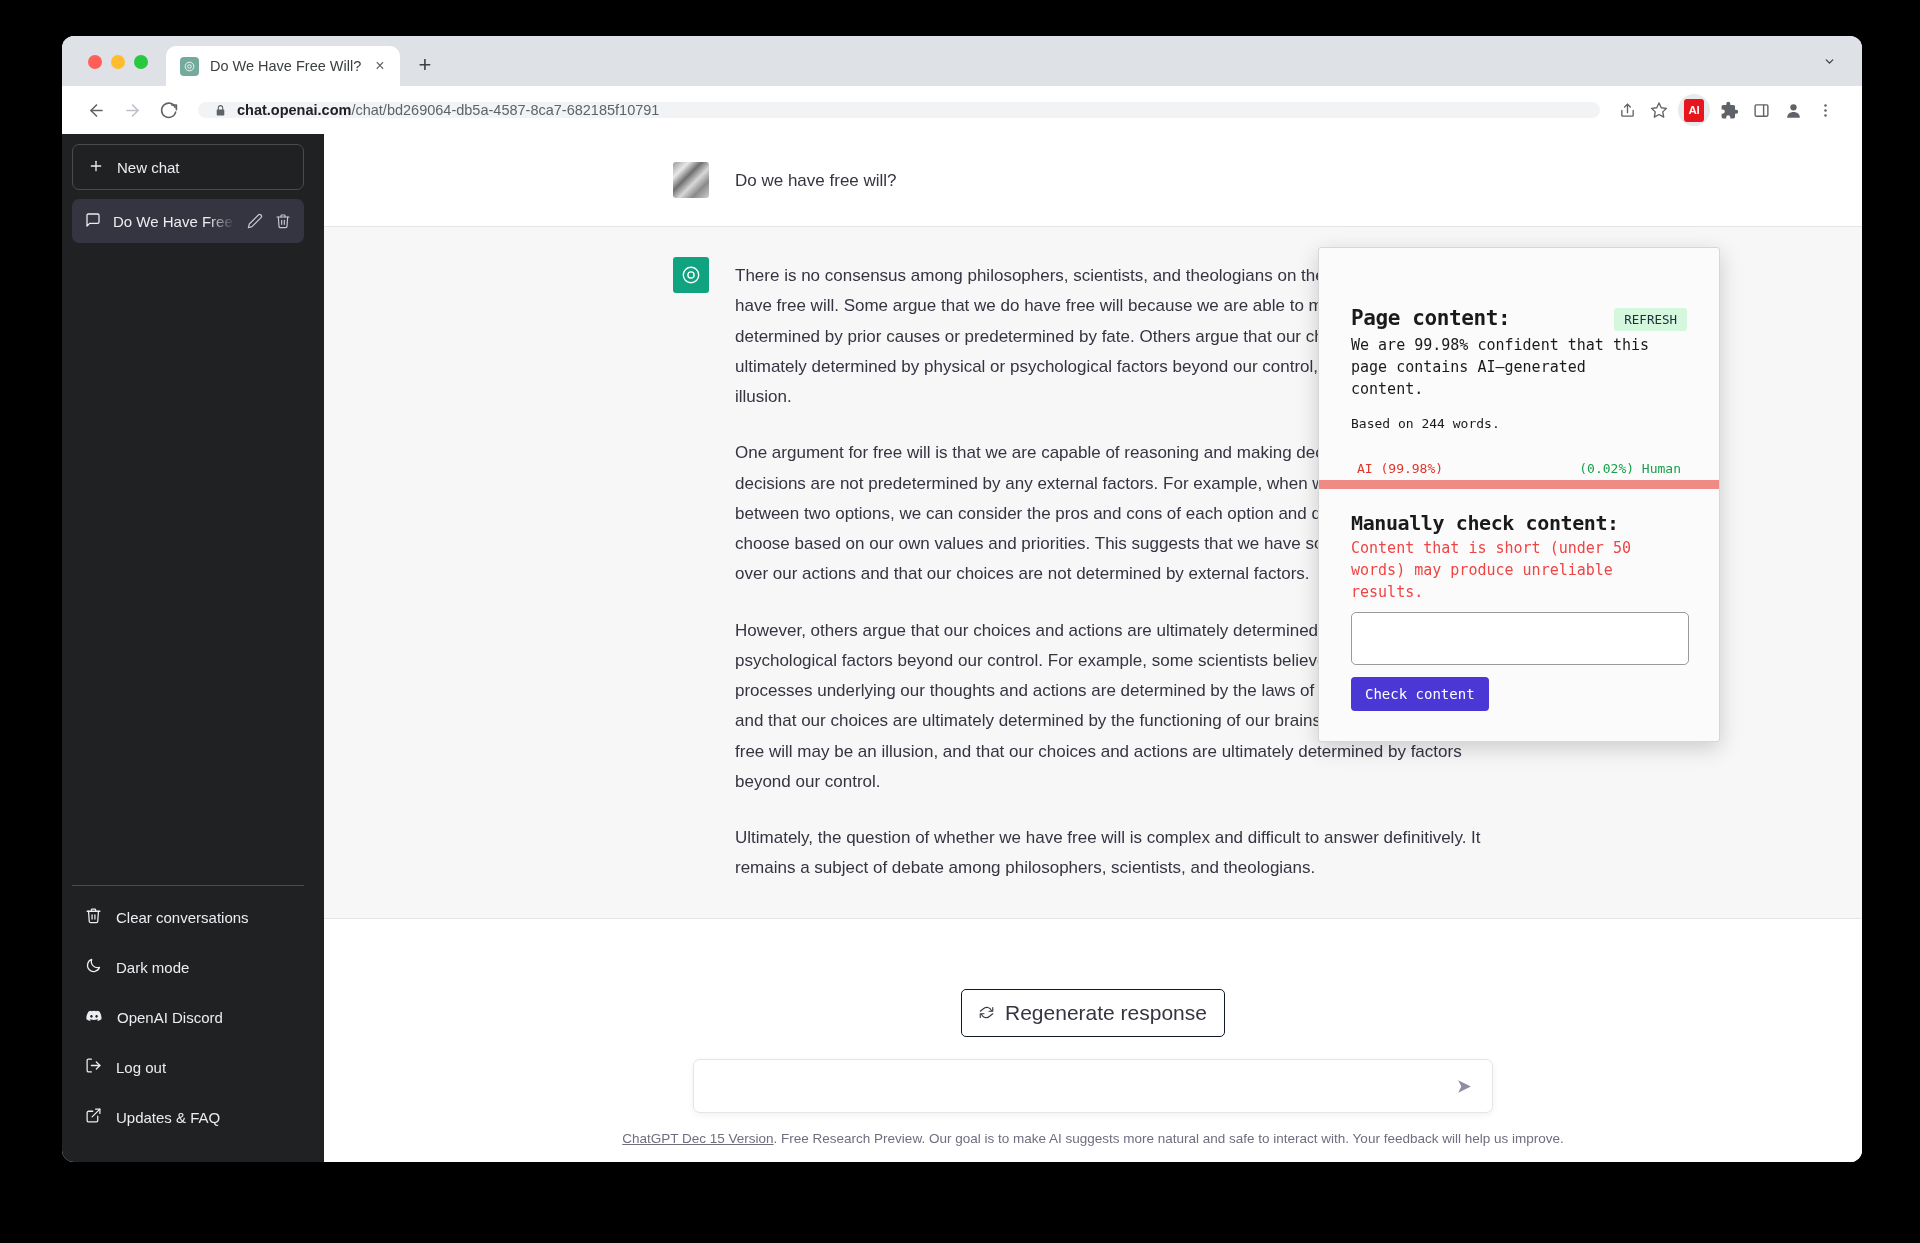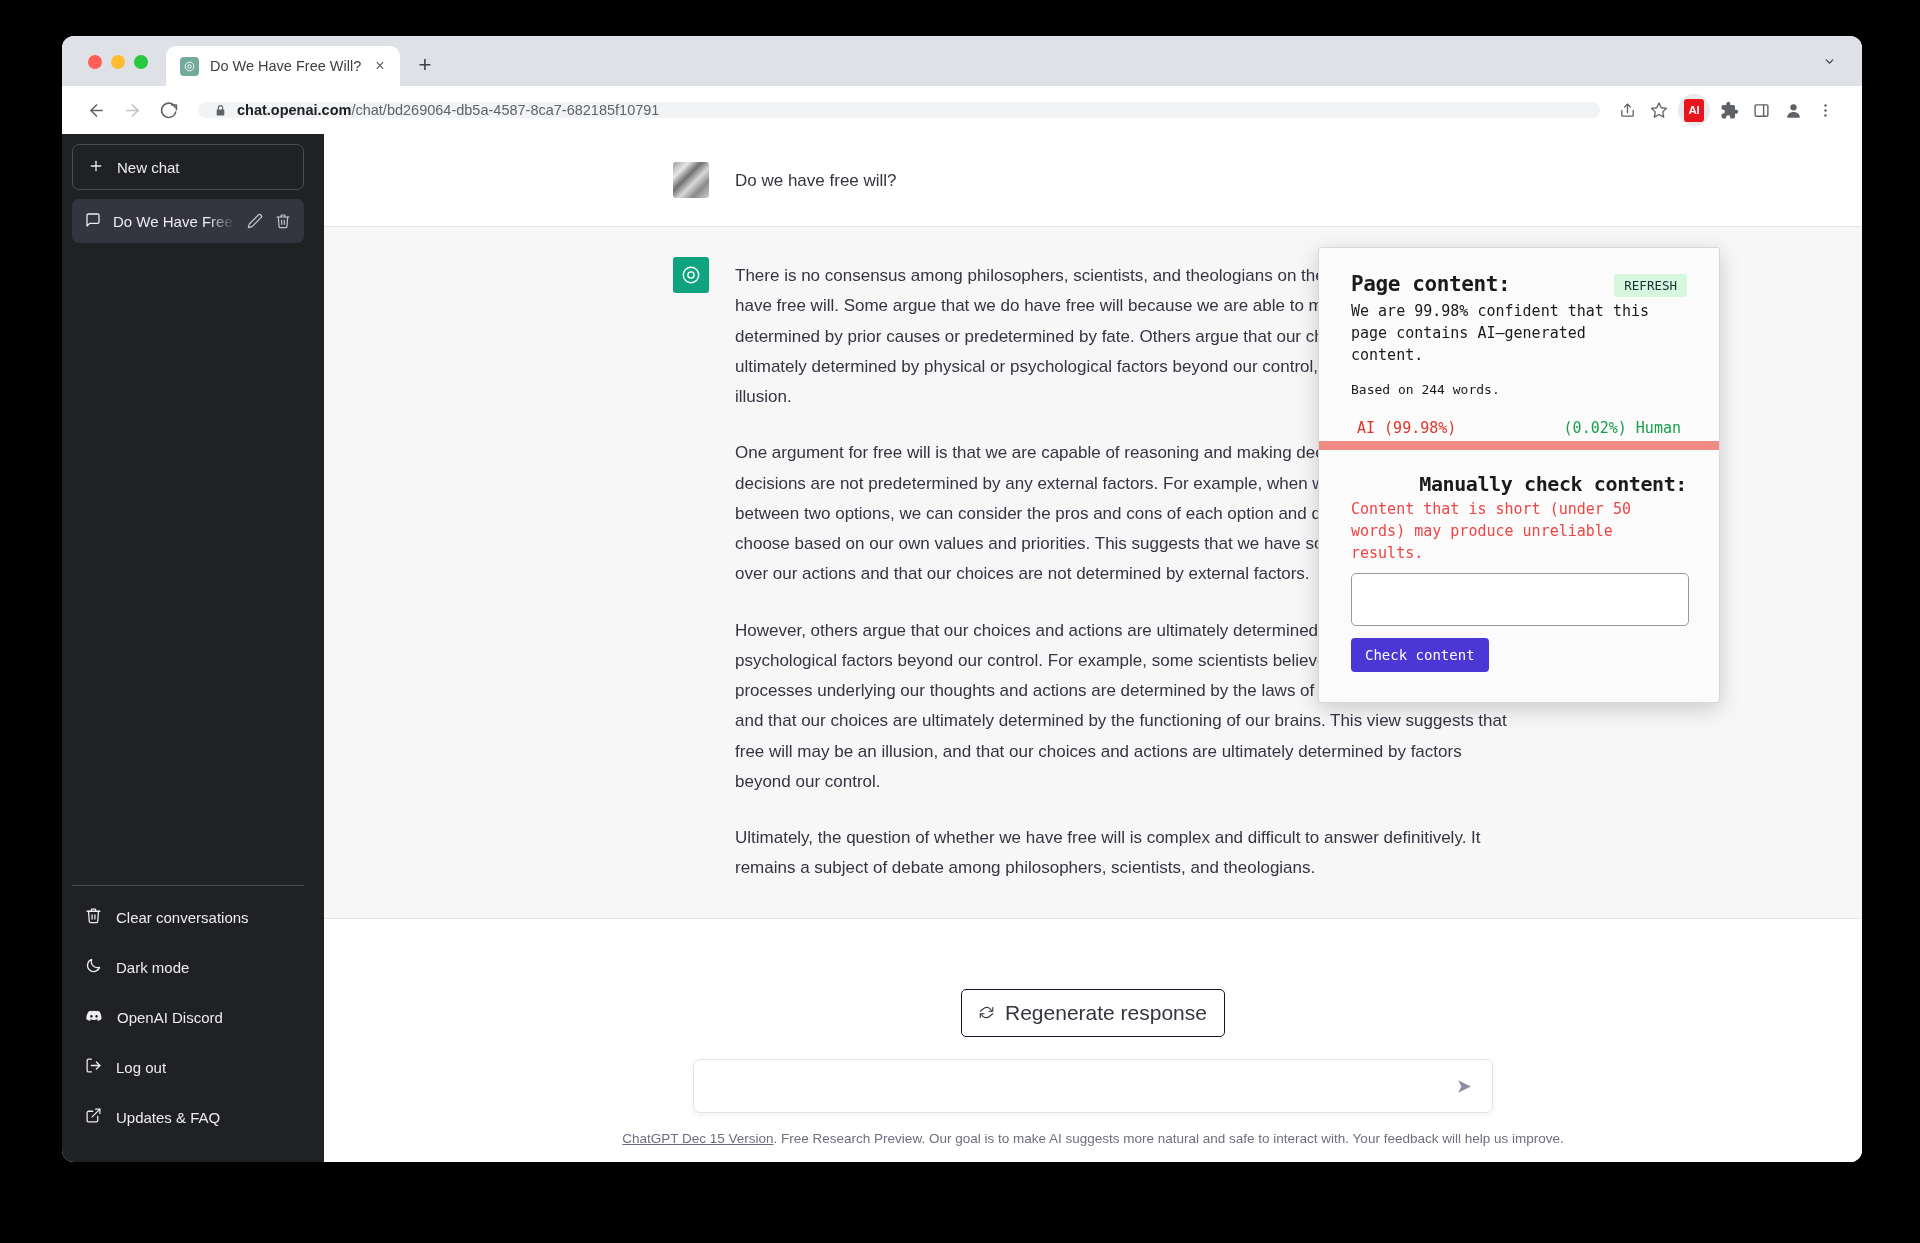--- a/index.html
+++ b/index.html
@@ -258,50 +258,51 @@
     border-radius: 3px;
     box-shadow: 0 6px 22px rgba(0,0,0,.18);
     z-index: 50;
     font-family: "DejaVu Sans Mono", monospace;
     overflow: hidden;
   }
   .det-sec { padding: 24px 32px 0 32px; }
   .det-head {
     display: flex; align-items: flex-start; justify-content: space-between;
     gap: 12px;
+    margin-top: 34px;
   }
   .det-title { font-size: 21px; font-weight: bold; color: #1a1a1a; letter-spacing: -.4px; }
   .refresh {
     background: #d4f7de;
     color: #20303a;
     font-size: 12.5px;
     padding: 4px 10px;
     border-radius: 3px;
     white-space: nowrap;
     margin-top: 2px;
   }
   .det-body { font-size: 15px; color: #1a1a1a; line-height: 1.45; margin-top: 4px; max-width: 310px; }
   .det-sub { font-size: 13px; color: #1a1a1a; margin-top: 16px; }
 
   .score-row {
     display: flex; justify-content: space-between; align-items: baseline;
-    font-size: 15px;
+    font-size: 13px;
     padding: 0 6px;
-    margin-top: 22px;
+    margin-top: 30px;
   }
   .score-ai { color: #e0352b; }
   .score-human { color: #18a04a; }
   .bar {
     height: 9px;
     background: #f08a84;
     margin-top: 4px;
   }
 
   .manual { padding: 22px 32px 30px 32px; }
-  .manual-title { font-size: 20px; font-weight: bold; color: #1a1a1a; letter-spacing: -.4px; text-align: right; }
+  .manual-title { font-size: 20px; font-weight: bold; color: #1a1a1a; letter-spacing: -.4px; }
   .manual-desc { font-size: 15px; color: #ef4444; line-height: 1.45; margin-top: 3px; max-width: 300px; }
   .manual-box {
     width: 338px; height: 53px;
     border: 1px solid #9a9a9a;
     border-radius: 5px;
     background: #fff;
     margin-top: 8px;
     display: block;
     resize: none;
     font-family: inherit;

